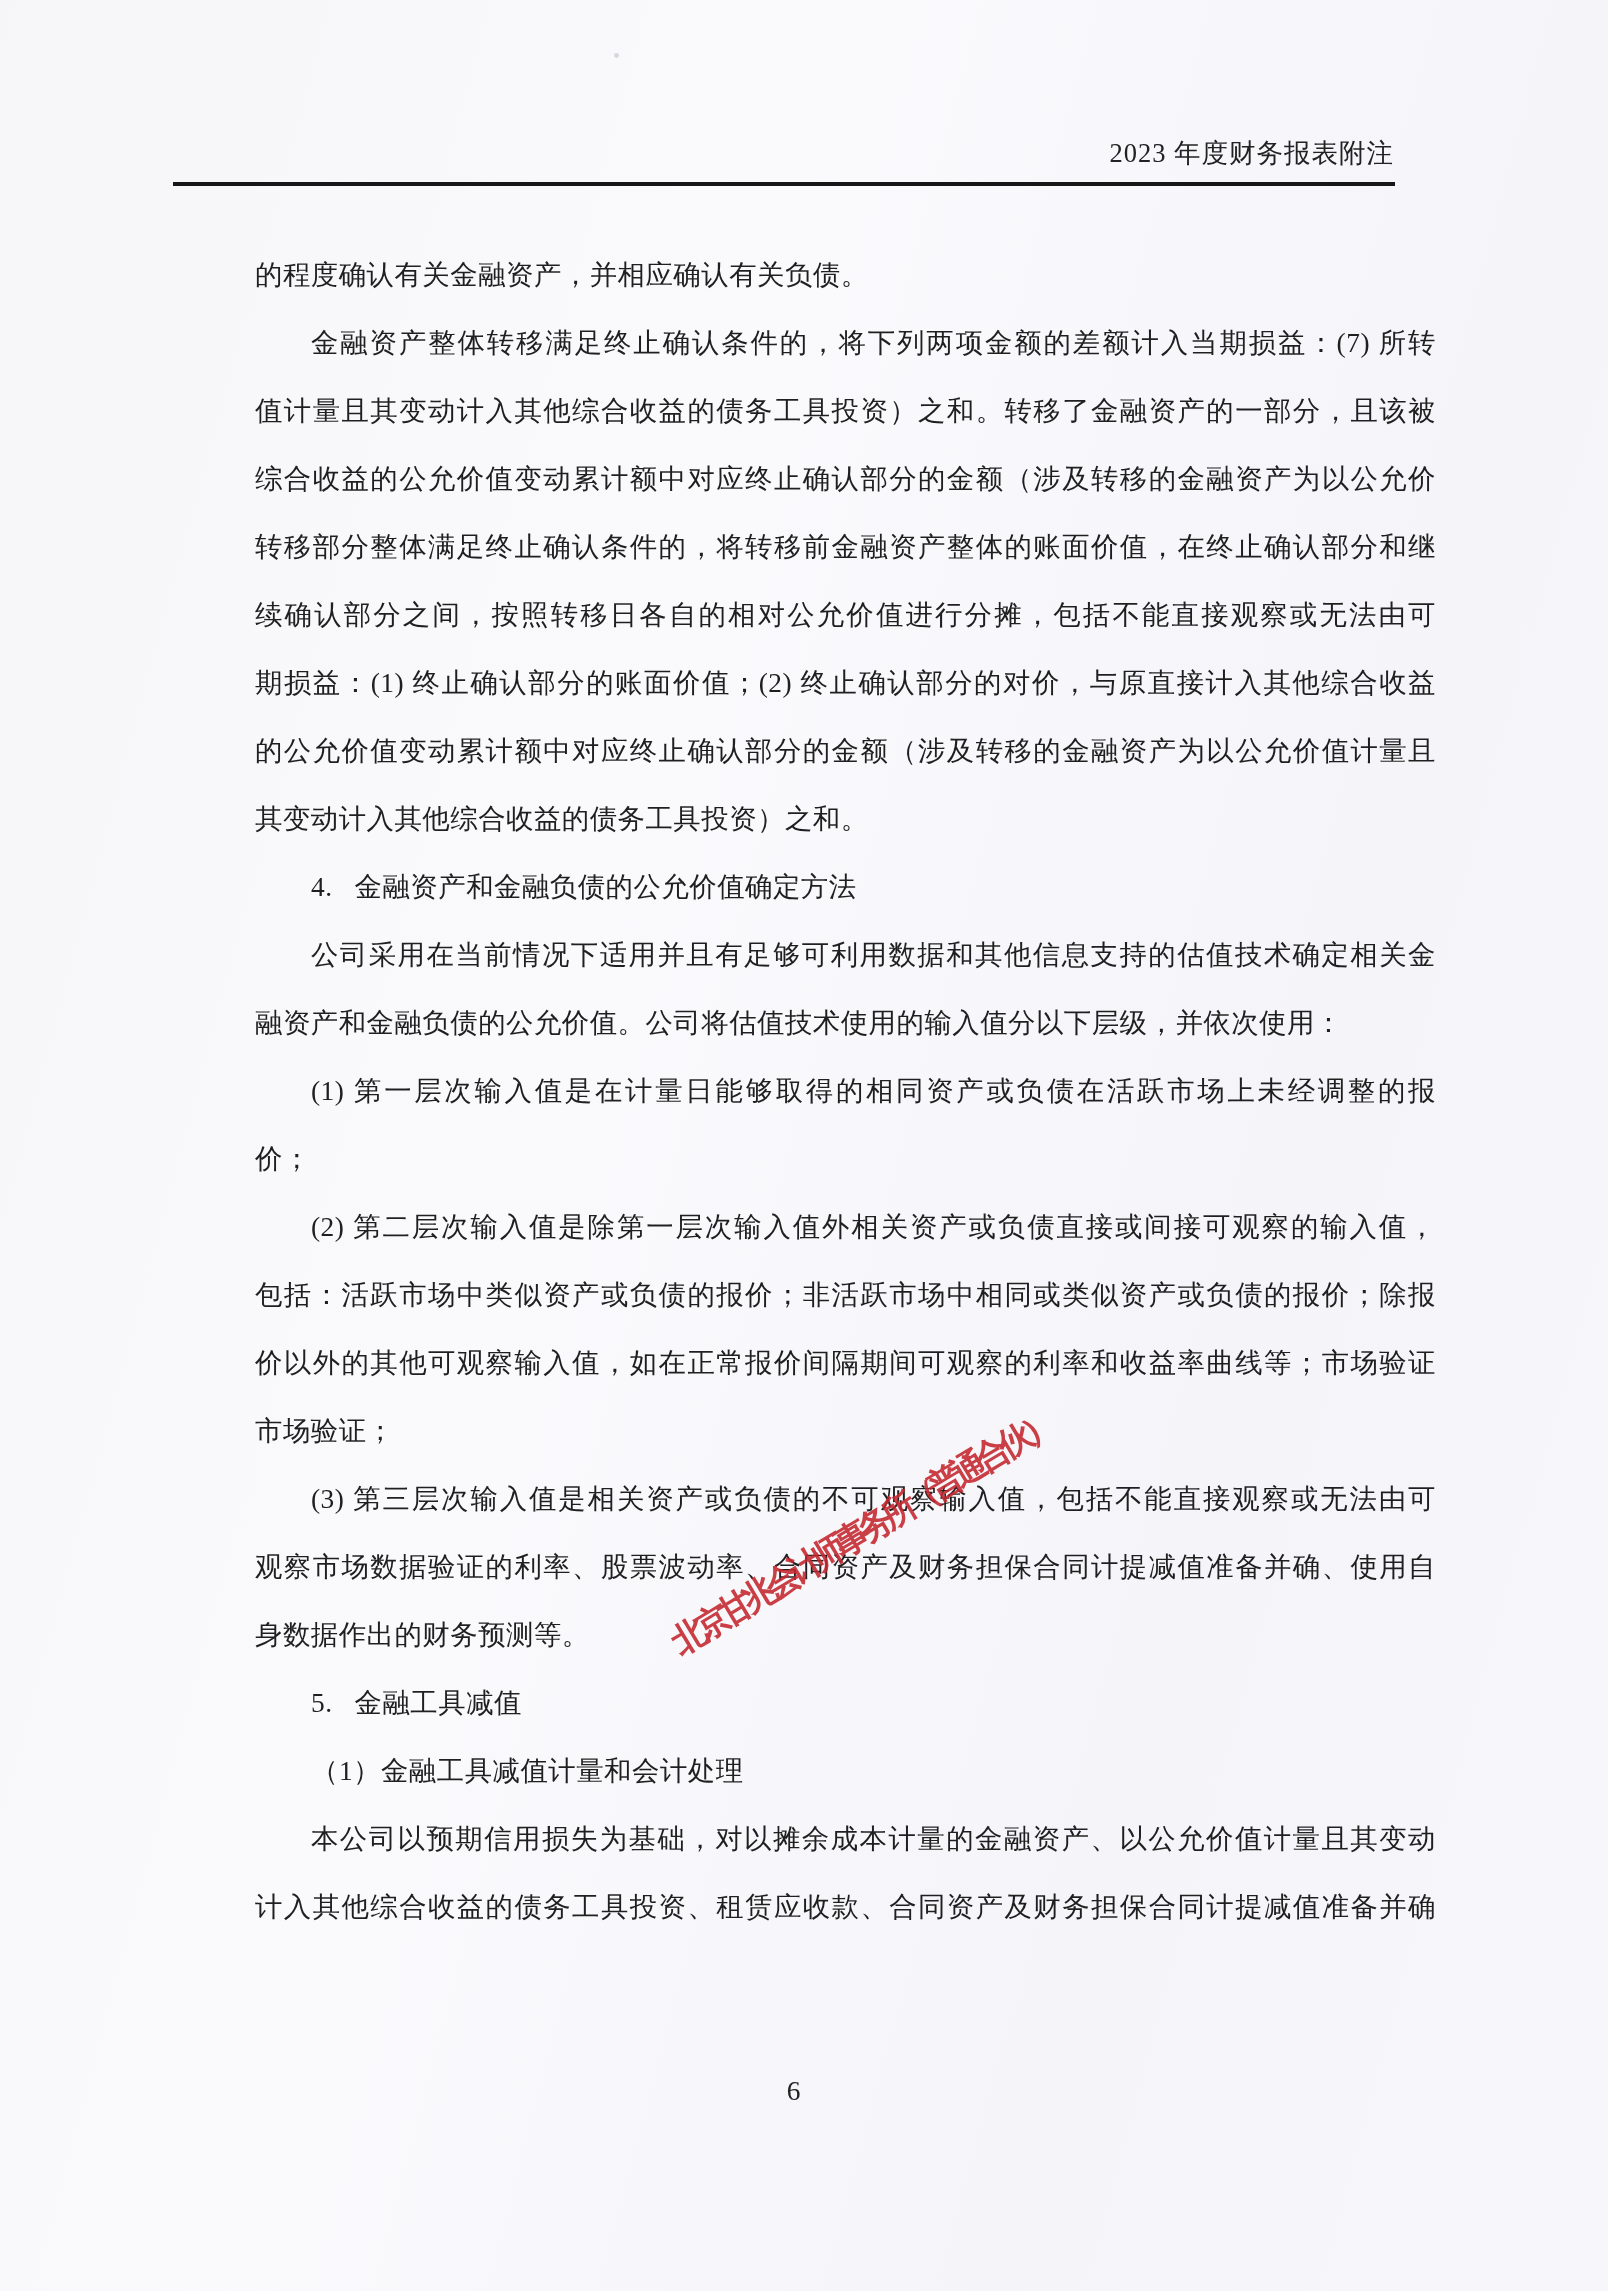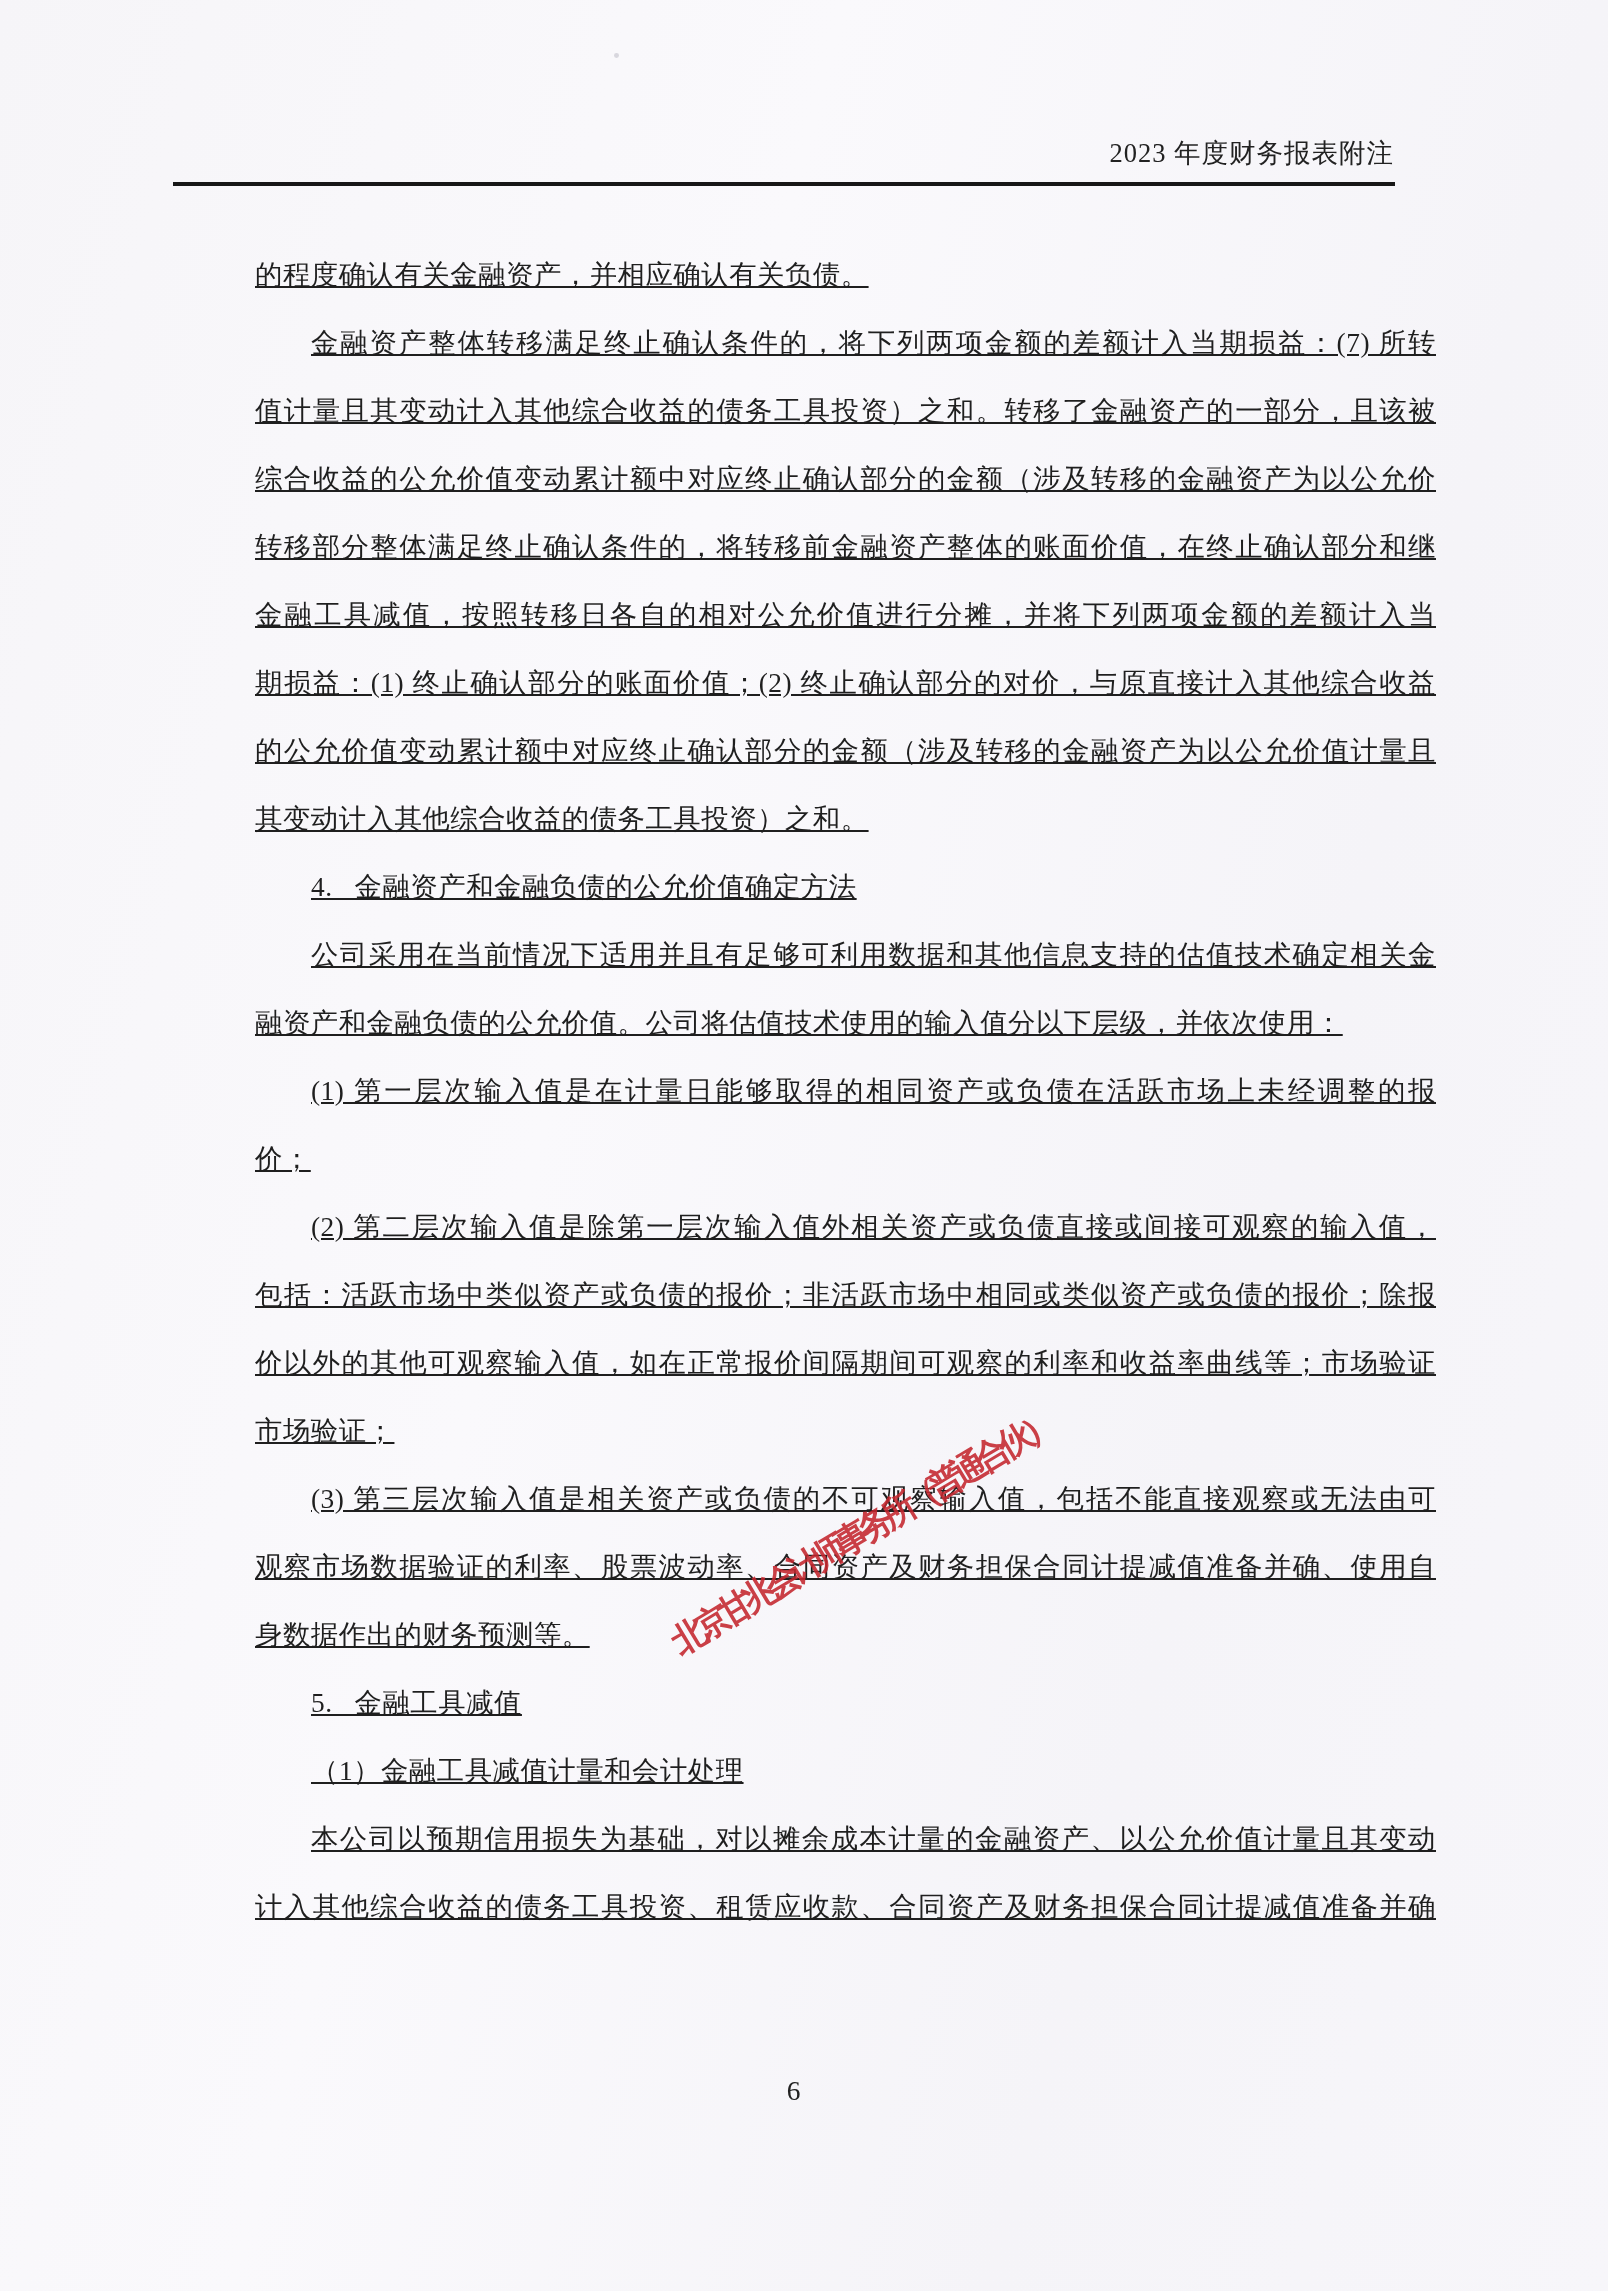--- a/index.html
+++ b/index.html
@@ -18,21 +18,20 @@
   .rule{
     position:absolute;top:182px;left:173px;width:1222px;height:3.9px;
     background:#171717;
   }
   .body{
     position:absolute;top:241px;left:255px;width:1181px;
   }
   .line{
     min-height:68px;line-height:68px;font-size:27.4px;color:#1f1f1f;
     letter-spacing:0.5px;
-    text-decoration:underline;
   }
   .ind{text-indent:56px;}
   .jf{text-align:justify;text-align-last:justify;}
   .stamp{
     position:absolute;left:639px;top:1502px;width:443px;height:61px;
     line-height:61px;text-align:center;white-space:nowrap;
     font-size:35px;font-weight:bold;letter-spacing:-7.8px;
     color:#c4262e;opacity:0.88;
     transform:rotate(-31deg);transform-origin:50% 50%;
     font-family:"Liberation Sans","DejaVu Sans",sans-serif;
@@ -50,21 +49,21 @@
 
   <div class="header">2023 年度财务报表附注</div>
   <div class="rule"></div>
 
   <div class="body">
     <div class="line">的程度确认有关金融资产，并相应确认有关负债。</div>
     <div class="line ind jf">金融资产整体转移满足终止确认条件的，将下列两项金额的差额计入当期损益：(7) 所转</div>
     <div class="line jf">值计量且其变动计入其他综合收益的债务工具投资）之和。转移了金融资产的一部分，且该被</div>
     <div class="line jf">综合收益的公允价值变动累计额中对应终止确认部分的金额（涉及转移的金融资产为以公允价</div>
     <div class="line jf">转移部分整体满足终止确认条件的，将转移前金融资产整体的账面价值，在终止确认部分和继</div>
-    <div class="line jf">金融工具减值，按照转移日各自的相对公允价值进行分摊，并将下列两项金额的差额计入当</div>
+    <div class="line jf">续确认部分之间，按照转移日各自的相对公允价值进行分摊，包括不能直接观察或无法由可</div>
     <div class="line jf">期损益：(1) 终止确认部分的账面价值；(2) 终止确认部分的对价，与原直接计入其他综合收益</div>
     <div class="line jf">的公允价值变动累计额中对应终止确认部分的金额（涉及转移的金融资产为以公允价值计量且</div>
     <div class="line">其变动计入其他综合收益的债务工具投资）之和。</div>
     <div class="line ind">4.&nbsp;&nbsp;&nbsp;金融资产和金融负债的公允价值确定方法</div>
     <div class="line ind jf">公司采用在当前情况下适用并且有足够可利用数据和其他信息支持的估值技术确定相关金</div>
     <div class="line">融资产和金融负债的公允价值。公司将估值技术使用的输入值分以下层级，并依次使用：</div>
     <div class="line ind jf">(1)&nbsp;第一层次输入值是在计量日能够取得的相同资产或负债在活跃市场上未经调整的报</div>
     <div class="line">价；</div>
     <div class="line ind jf">(2)&nbsp;第二层次输入值是除第一层次输入值外相关资产或负债直接或间接可观察的输入值，</div>
     <div class="line jf">包括：活跃市场中类似资产或负债的报价；非活跃市场中相同或类似资产或负债的报价；除报</div>

